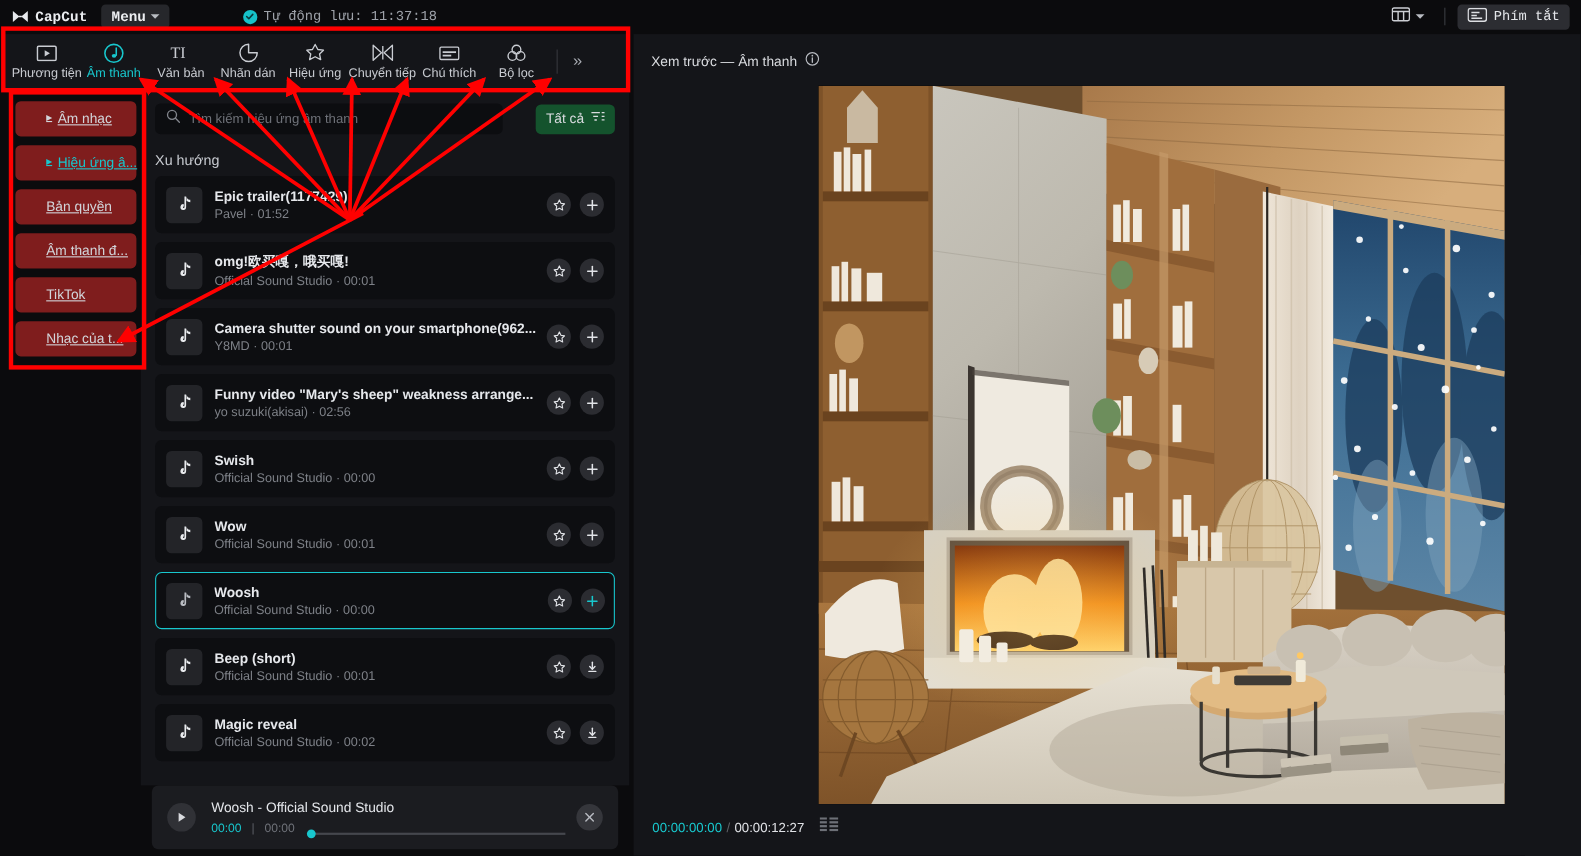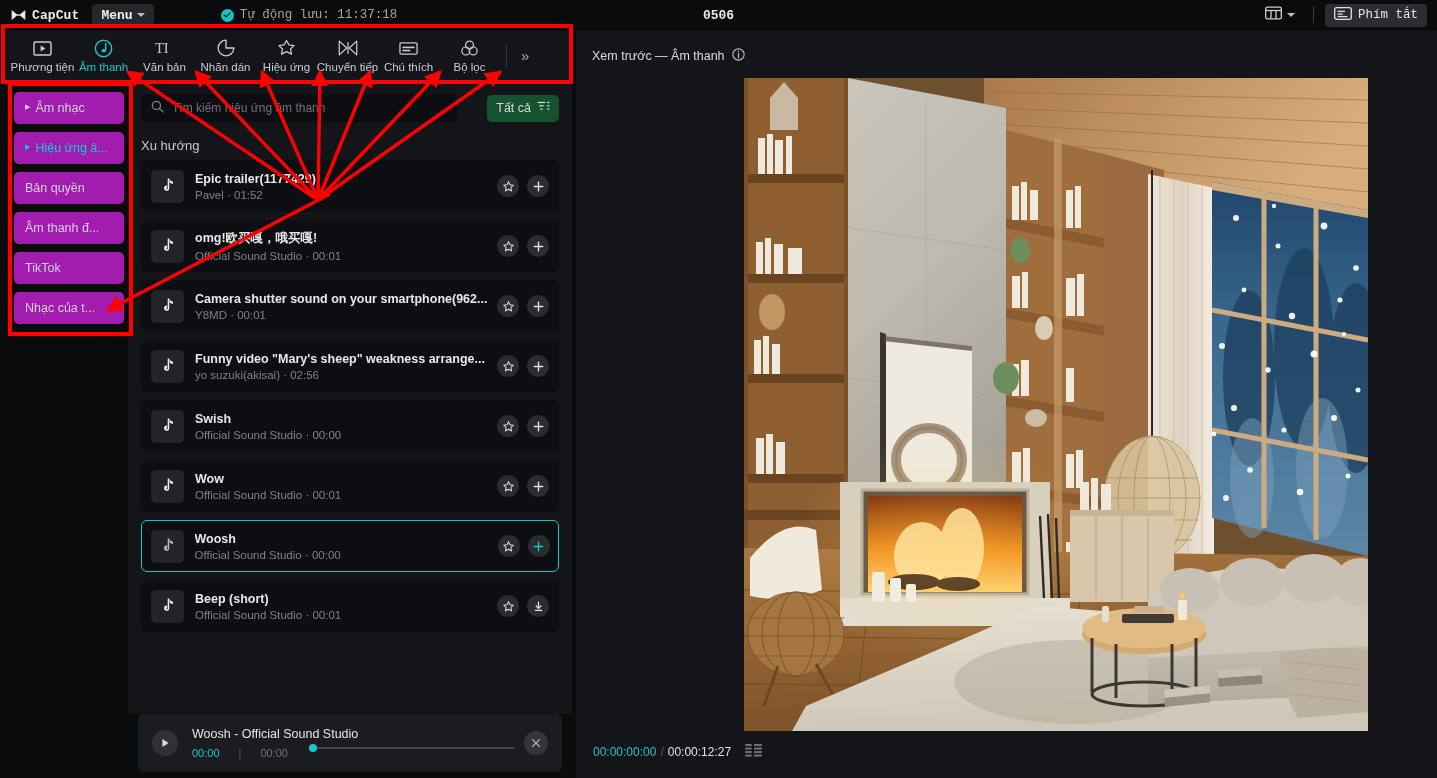--- a/index.html
+++ b/index.html
@@ -57,23 +57,23 @@
   .tool .lbl { line-height:12px; }
   .tool-more { margin-left:8px; color:#a9acb3; font-size:15px; cursor:pointer; padding:0 6px; }
   .tool-sep { width:1px;height:22px;background:#35373d;margin-left:6px; }
 
   
   .catcol {
     position:absolute; left:14px; top:88px; width:110px; height:686px;
     display:flex; flex-direction:column; gap:8px; padding-top:4px;
   }
   .cat {
-    height:32px; border-radius:5px; background:#a21caf;
-    display:flex; align-items:center; padding-left:11px;
-    font-size:12.5px; color:#d2d5da; cursor:pointer; white-space:nowrap;
+    height:32px; border-radius:5px; background:#7f1d1d;
+    display:flex; align-items:center; padding-left:28px;
+    font-size:12.5px; color:#d2d5da; cursor:pointer; white-space:nowrap;text-decoration:underline;
   }
   .cat.active { color:#18c7cd; }
   .cat .tri { font-size:7px; margin-right:5px; position:relative; top:-1px; }
 
   
   .listpanel {
     position:absolute; left:128px; top:84px; width:444px; height:630px;
     background:#141519;
   }
   .searchrow { display:flex; align-items:center; gap:9px; padding:10px 13px 0 13px; }
@@ -118,21 +118,21 @@
   .miniplayer {
     position:absolute; left:138px; top:714px; width:424px; height:58px;
     background:#1b1c20; border-radius:6px; display:flex; align-items:center; padding:0 14px;
   }
   .mp-play {
     width:26px;height:26px;border-radius:50%;background:#303136;
     display:flex;align-items:center;justify-content:center;flex:0 0 26px;cursor:pointer;
   }
   .mp-mid { margin-left:14px; flex:1; min-width:0; }
   .mp-name { font-size:12.5px; color:#e4e6ea; white-space:nowrap; overflow:hidden; text-overflow:ellipsis; }
-  .mp-timeline { display:flex; align-items:flex-start; gap:19px; margin-top:6px; }
+  .mp-timeline { display:flex; align-items:flex-end; gap:9px; margin-top:6px; }
   .mp-cur { font-size:11px; color:#18c7cd; }
   .mp-slash { font-size:11px; color:#5c5f66; }
   .mp-tot { font-size:11px; color:#6f7279; }
   .mp-track { flex:1; height:2px; background:#45474d; position:relative; margin-left:6px; }
   .mp-knob { position:absolute; left:-4px; top:-3px; width:8px;height:8px;border-radius:50%;background:#18c7cd; }
   .mp-close {
     width:24px;height:24px;border-radius:50%;background:#35363b;
     display:flex;align-items:center;justify-content:center;cursor:pointer;margin-left:10px;flex:0 0 24px;
   }
 
@@ -184,21 +184,20 @@
 
     <div class="autosave">
       <span class="tick-circle">
         <svg width="8" height="8" viewBox="0 0 10 10">
             <path d="M1.5 5 L4 7.5 L8.5 2.6" stroke="#0b3a3c" stroke-width="1.8" fill="none" stroke-linecap="round" stroke-linejoin="round"></path>
           </svg>
       </span>
       <span>Tự động lưu: 11:37:18</span>
     </div>
 
-    <div class="proj-title">0506</div>
 
     <div class="tb-right">
       <div class="layout-btn">
         <span>
           <svg width="17" height="14" viewBox="0 0 17 14">
             <rect x="0.7" y="1.2" width="15.6" height="11.6" rx="1.6" fill="none" stroke="#ccced3" stroke-width="1.3"></rect>
             <line x1="6" y1="4.5" x2="6" y2="12.8" stroke="#ccced3" stroke-width="1.3"></line>
             <line x1="11" y1="4.5" x2="11" y2="12.8" stroke="#ccced3" stroke-width="1.3"></line>
             <line x1="0.7" y1="4.5" x2="16.3" y2="4.5" stroke="#ccced3" stroke-width="1.3"></line>
           </svg>
@@ -555,20 +554,45 @@
           <span class="circ">
             <svg width="11" height="11" viewBox="0 0 12 12">
               <line x1="6" y1="1.2" x2="6" y2="7.6" stroke="#e2e4e8" stroke-width="1.4" stroke-linecap="round"></line>
               <path d="M3.4 5.4 L6 8 L8.6 5.4" fill="none" stroke="#e2e4e8" stroke-width="1.4" stroke-linecap="round" stroke-linejoin="round"></path>
               <line x1="2.6" y1="10.2" x2="9.4" y2="10.2" stroke="#e2e4e8" stroke-width="1.4" stroke-linecap="round"></line>
             </svg>
           </span>
         </div>
       </div>
 
+      <div class="srow">
+        <div class="thumb">
+          <svg width="13" height="16" viewBox="0 0 13 16">
+              <path d="M8.2 0.6 L8.2 10.2 a2.6 2.6 0 1 1 -2.1 -2.55 l0 2.1 a0.7 0.7 0 1 0 0.6 0.7 L6.7 0.6 Z M8.6 0.6 c0.3 1.9 1.6 3 3.4 3.1 l0 2.1 c-1.4 0 -2.6 -0.5 -3.4 -1.3 Z" fill="#e9ebee"></path>
+            </svg>
+        </div>
+        <div class="srow-txt">
+          <div class="srow-title">Magic reveal</div>
+          <div class="srow-sub">Official Sound Studio · 00:02</div>
+        </div>
+        <div class="srow-acts">
+          <span class="circ">
+            <svg width="11" height="11" viewBox="0 0 12 12">
+                <path d="M6 0.8 L7.6 4.2 L11.2 4.6 L8.6 7.1 L9.3 10.8 L6 9 L2.7 10.8 L3.4 7.1 L0.8 4.6 L4.4 4.2 Z" fill="none" stroke="#e2e4e8" stroke-width="1.1" stroke-linejoin="round"></path>
+              </svg>
+          </span>
+          <span class="circ">
+            <svg width="11" height="11" viewBox="0 0 12 12">
+              <line x1="6" y1="1.2" x2="6" y2="7.6" stroke="#e2e4e8" stroke-width="1.4" stroke-linecap="round"></line>
+              <path d="M3.4 5.4 L6 8 L8.6 5.4" fill="none" stroke="#e2e4e8" stroke-width="1.4" stroke-linecap="round" stroke-linejoin="round"></path>
+              <line x1="2.6" y1="10.2" x2="9.4" y2="10.2" stroke="#e2e4e8" stroke-width="1.4" stroke-linecap="round"></line>
+            </svg>
+          </span>
+        </div>
+      </div>
 
     </div>
   </div>
 
   <div class="miniplayer">
     <span class="mp-play">
       <svg width="9" height="10" viewBox="0 0 9 10">
           <path d="M1.4 0.9 L7.6 5 L1.4 9.1 Z" fill="#d9dbdf"></path>
         </svg>
     </span>

